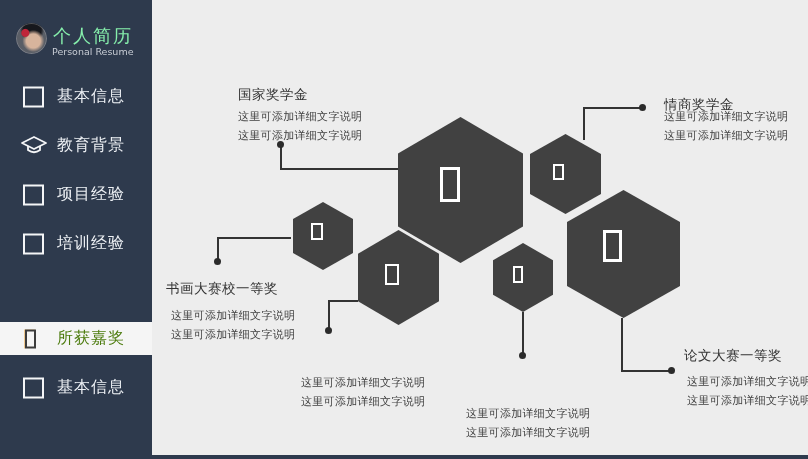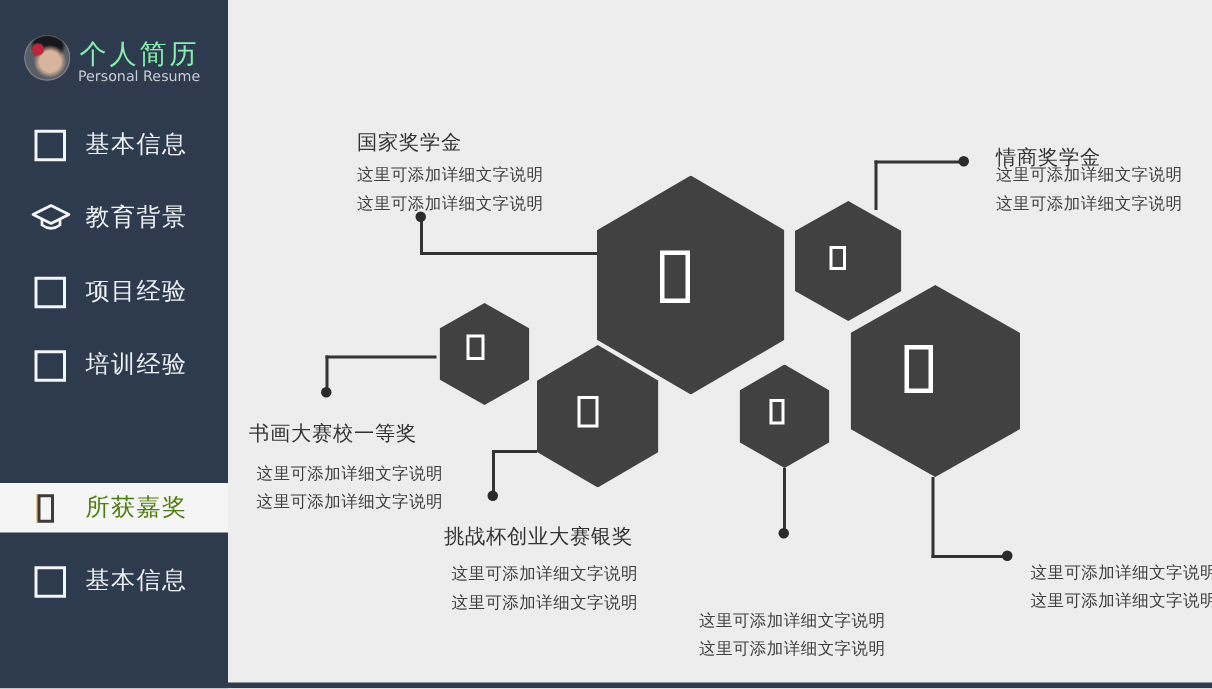--- a/index.html
+++ b/index.html
@@ -129,24 +129,24 @@
   <div class="aw-desc" style="left:238px;top:128px">这里可添加详细文字说明</div>
 
   <div class="aw-title" style="left:664px;top:96px">情商奖学金</div>
   <div class="aw-desc" style="left:664px;top:109px">这里可添加详细文字说明</div>
   <div class="aw-desc" style="left:664px;top:128px">这里可添加详细文字说明</div>
 
   <div class="aw-title" style="left:166px;top:280px">书画大赛校一等奖</div>
   <div class="aw-desc" style="left:171px;top:308px">这里可添加详细文字说明</div>
   <div class="aw-desc" style="left:171px;top:327px">这里可添加详细文字说明</div>
 
-  <div class="aw-title" style="left:296px;top:349px">挑战杯创业大赛银奖</div>
   <div class="aw-desc" style="left:301px;top:375px">这里可添加详细文字说明</div>
   <div class="aw-desc" style="left:301px;top:394px">这里可添加详细文字说明</div>
 
   <div class="aw-desc" style="left:466px;top:406px">这里可添加详细文字说明</div>
   <div class="aw-desc" style="left:466px;top:425px">这里可添加详细文字说明</div>
 
+  <div class="aw-title" style="left:684px;top:347px">论文大赛一等奖</div>
   <div class="aw-desc" style="left:687px;top:374px">这里可添加详细文字说明</div>
   <div class="aw-desc" style="left:687px;top:393px">这里可添加详细文字说明</div>
 
   <div class="bottom-strip"></div>
 </div>
 
 </body></html>

